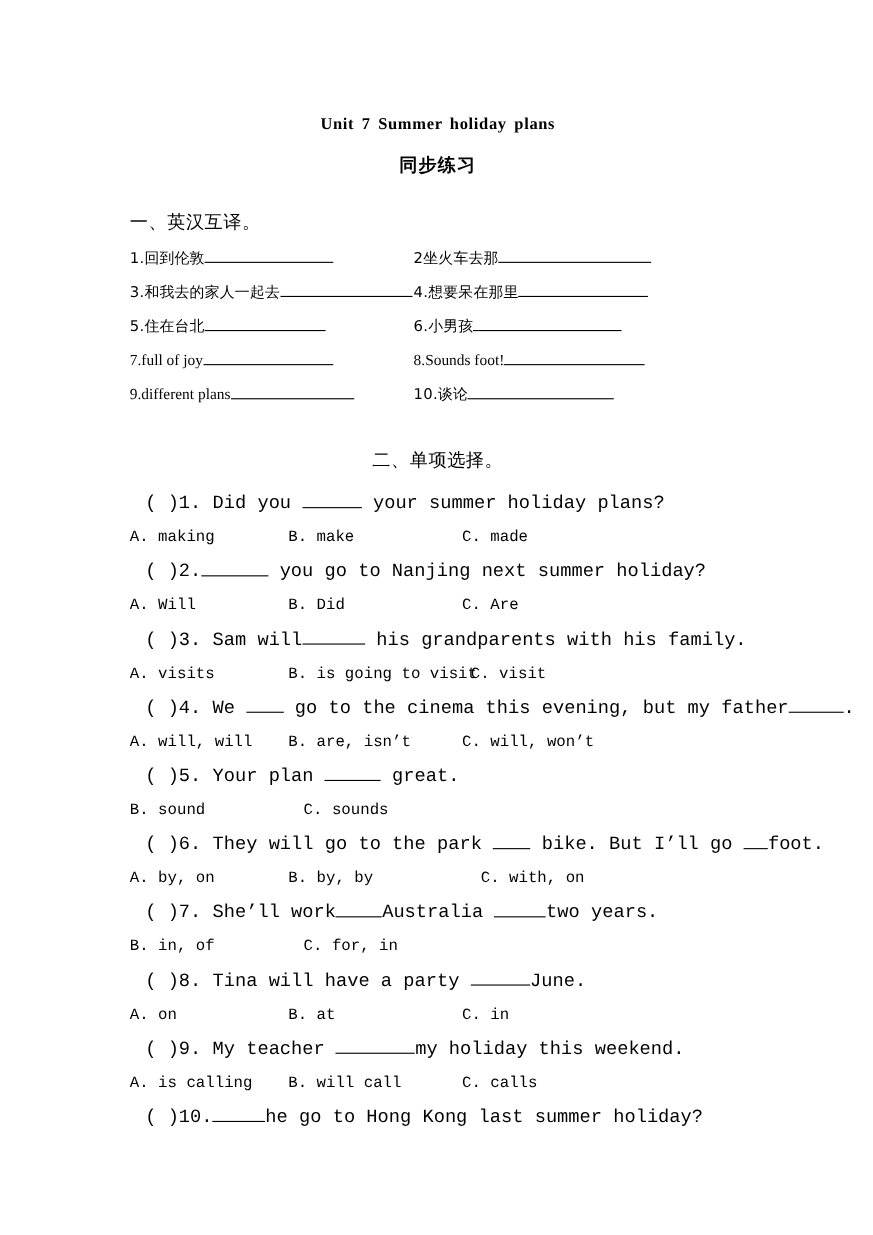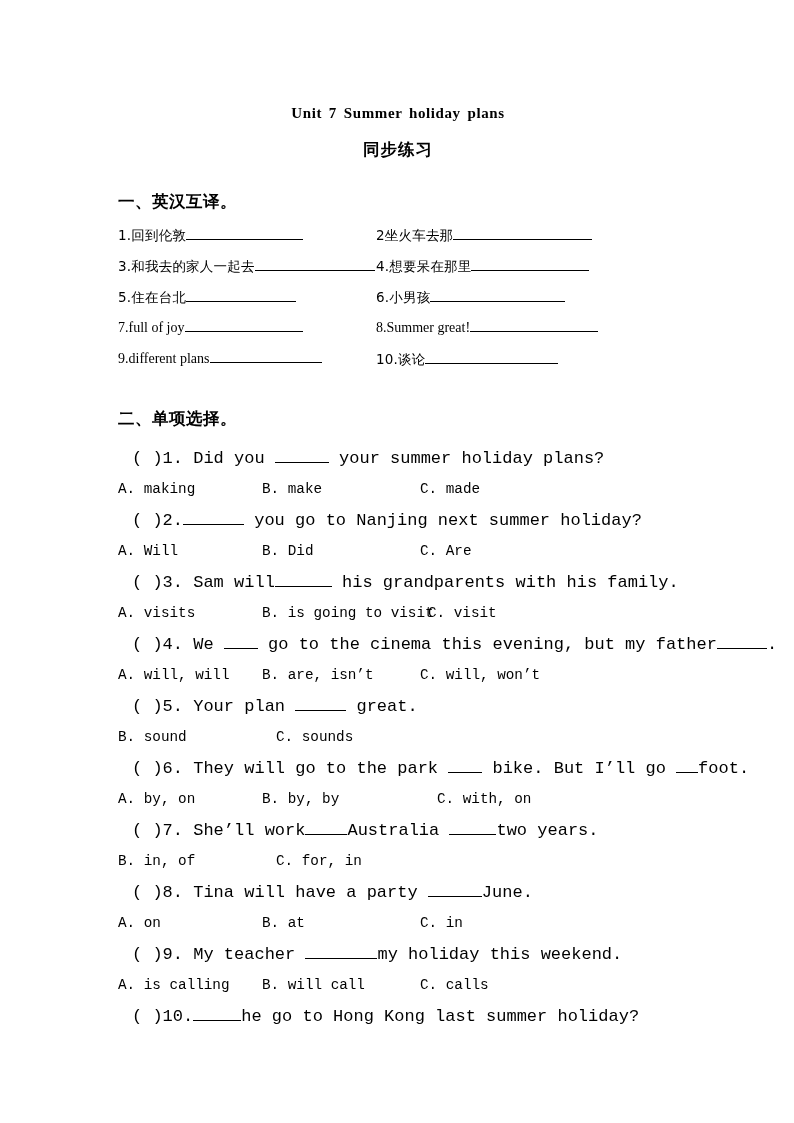--- a/index.html
+++ b/index.html
@@ -44,28 +44,28 @@
     text-align: center;
     font-family: Liberation Mono, monospace;
     font-size: 16.5px;
     letter-spacing: 1px;
     line-height: 1.2;
   }
 
   
   .section-heading {
     font-family: "DejaVu Sans", "Liberation Sans", sans-serif;
-    font-weight: bold;
+    font-weight: normal;
     font-size: 16.5px;
     letter-spacing: 0.5px;
     margin: 0;
     line-height: 1.2;
   }
   .sec1-heading { padding-top: 31px; }
-  .sec2-heading { padding-top: 29px; }
+  .sec2-heading { padding-top: 29px; text-align: center; }
 
   
   .translate-list {
     padding-top: 13px;
   }
   .tr-row {
     display: flex;
     height: 31px;
     align-items: flex-start;
   }
@@ -187,21 +187,21 @@
       </div>
 
       <div class="tr-row">
         <div class="tr-cell left">
           <span class="tr-label">7.</span>
             <span class="tr-label"> full  of joy </span>
             <span class="blank b-l4"></span>
         </div>
         <div class="tr-cell right">
           <span class="tr-label">8.</span>
-            <span class="tr-label">Summer great! </span>
+            <span class="tr-label">Sounds foot! </span>
             <span class="blank b-r4"></span>
         </div>
       </div>
 
       <div class="tr-row">
         <div class="tr-cell left">
           <span class="tr-label">9.</span>
             <span class="tr-label">different plans </span>
             <span class="blank b-l5"></span>
         </div>

